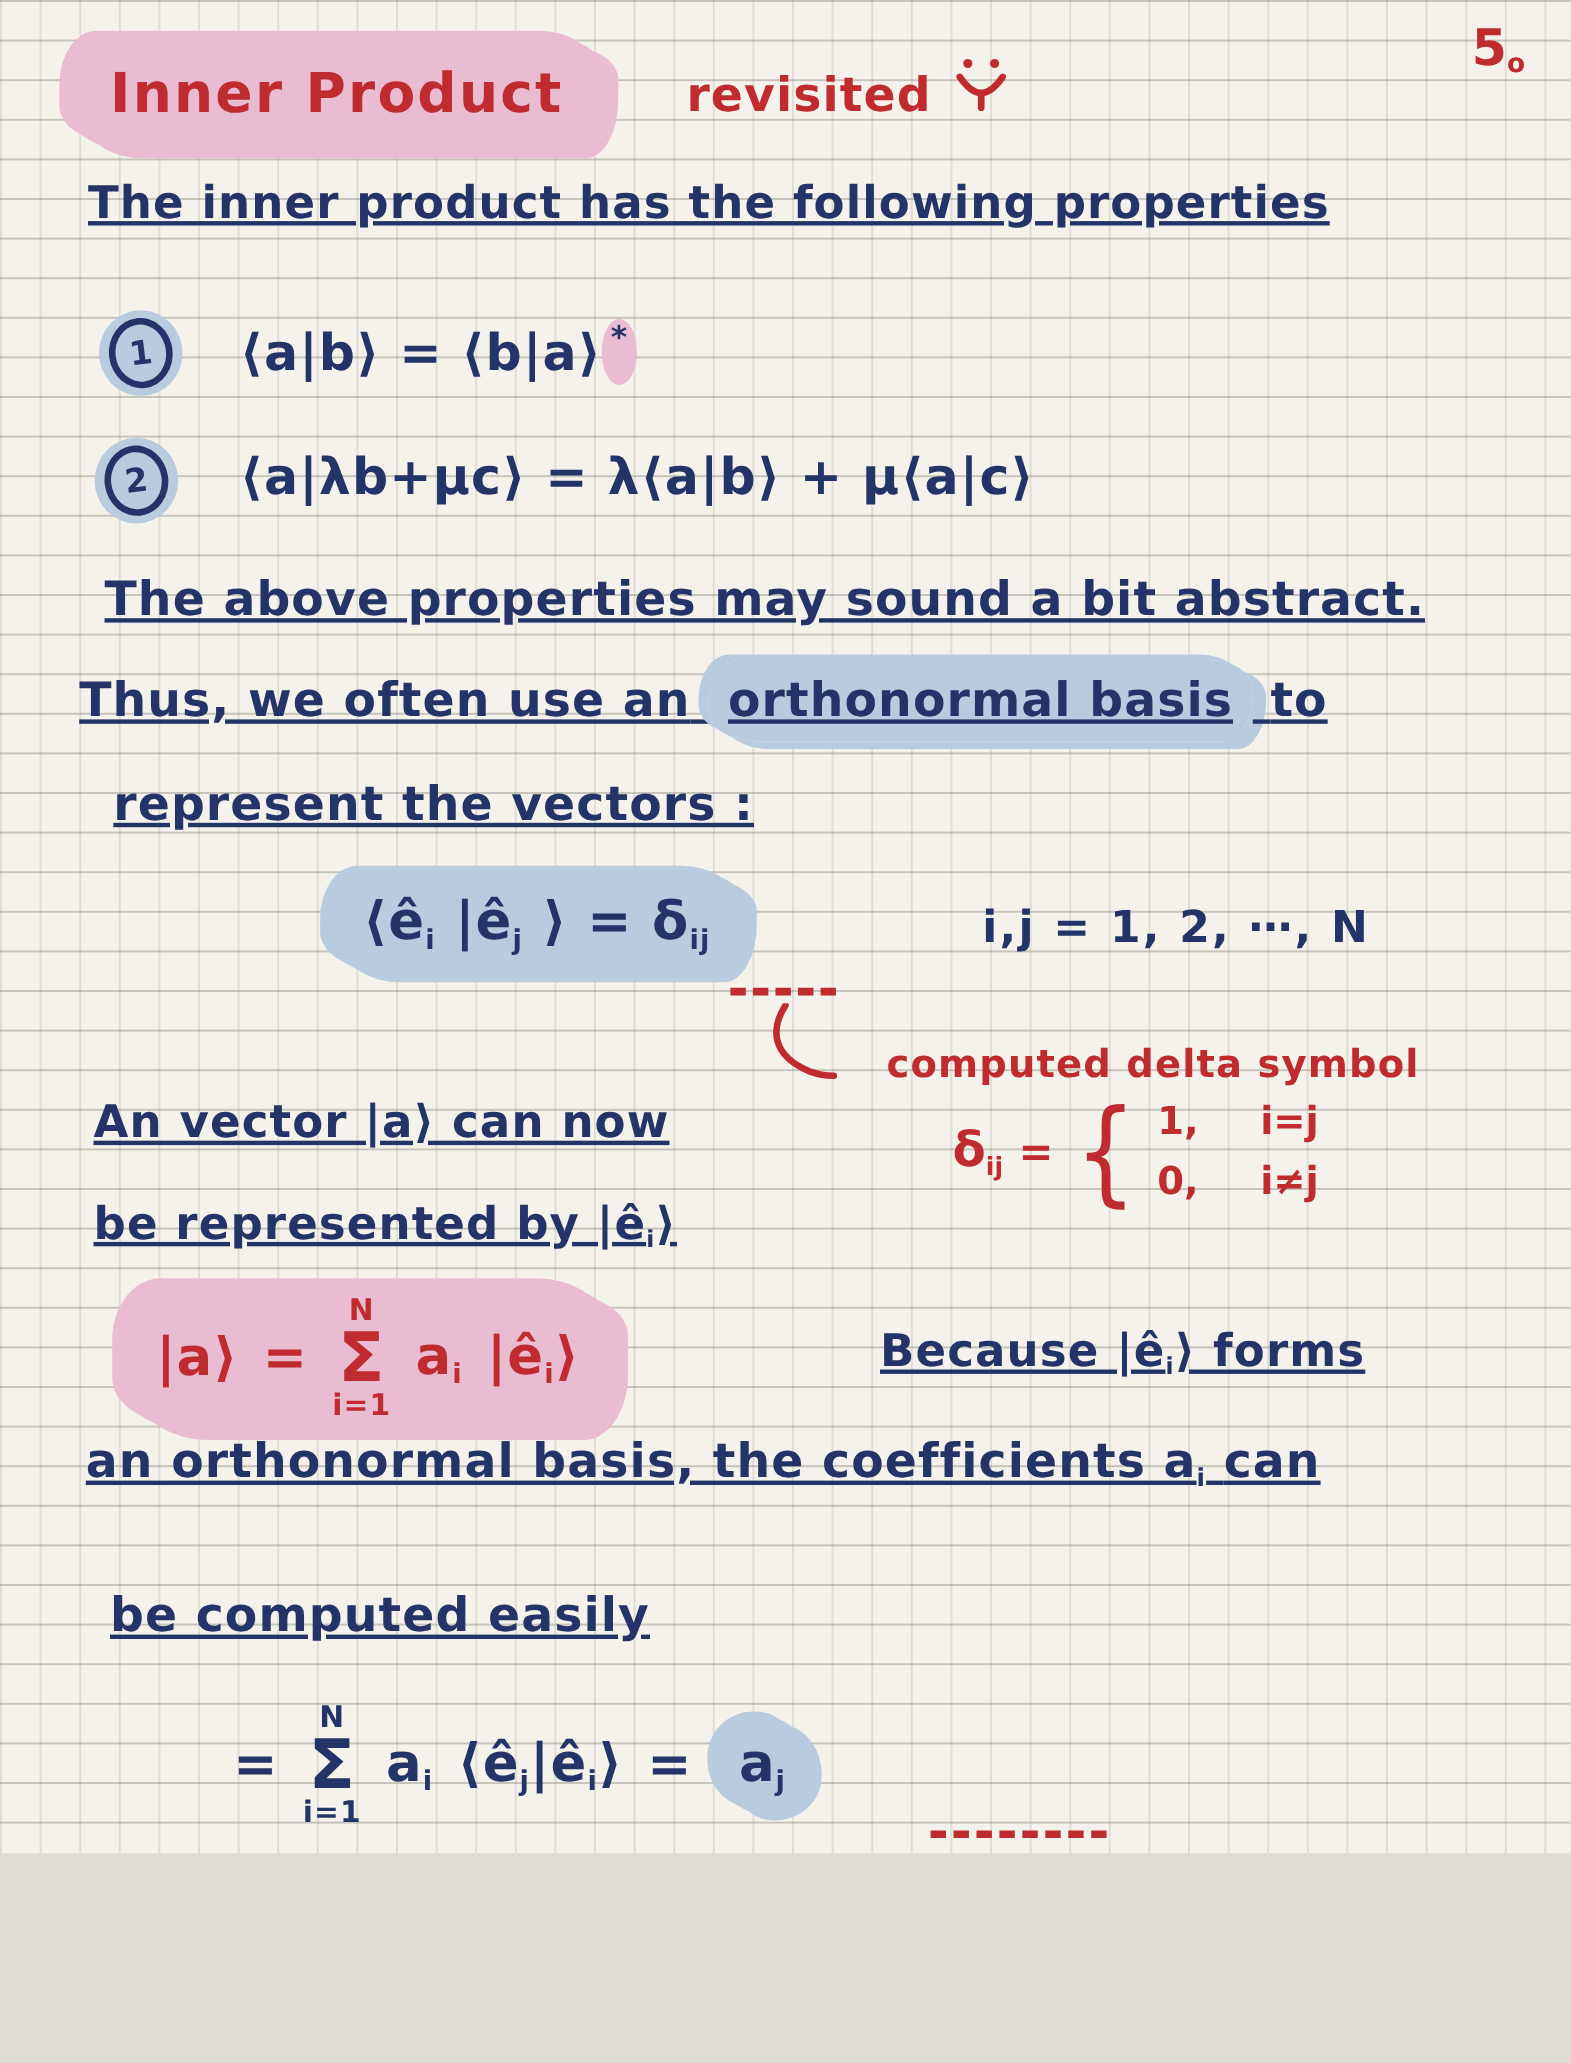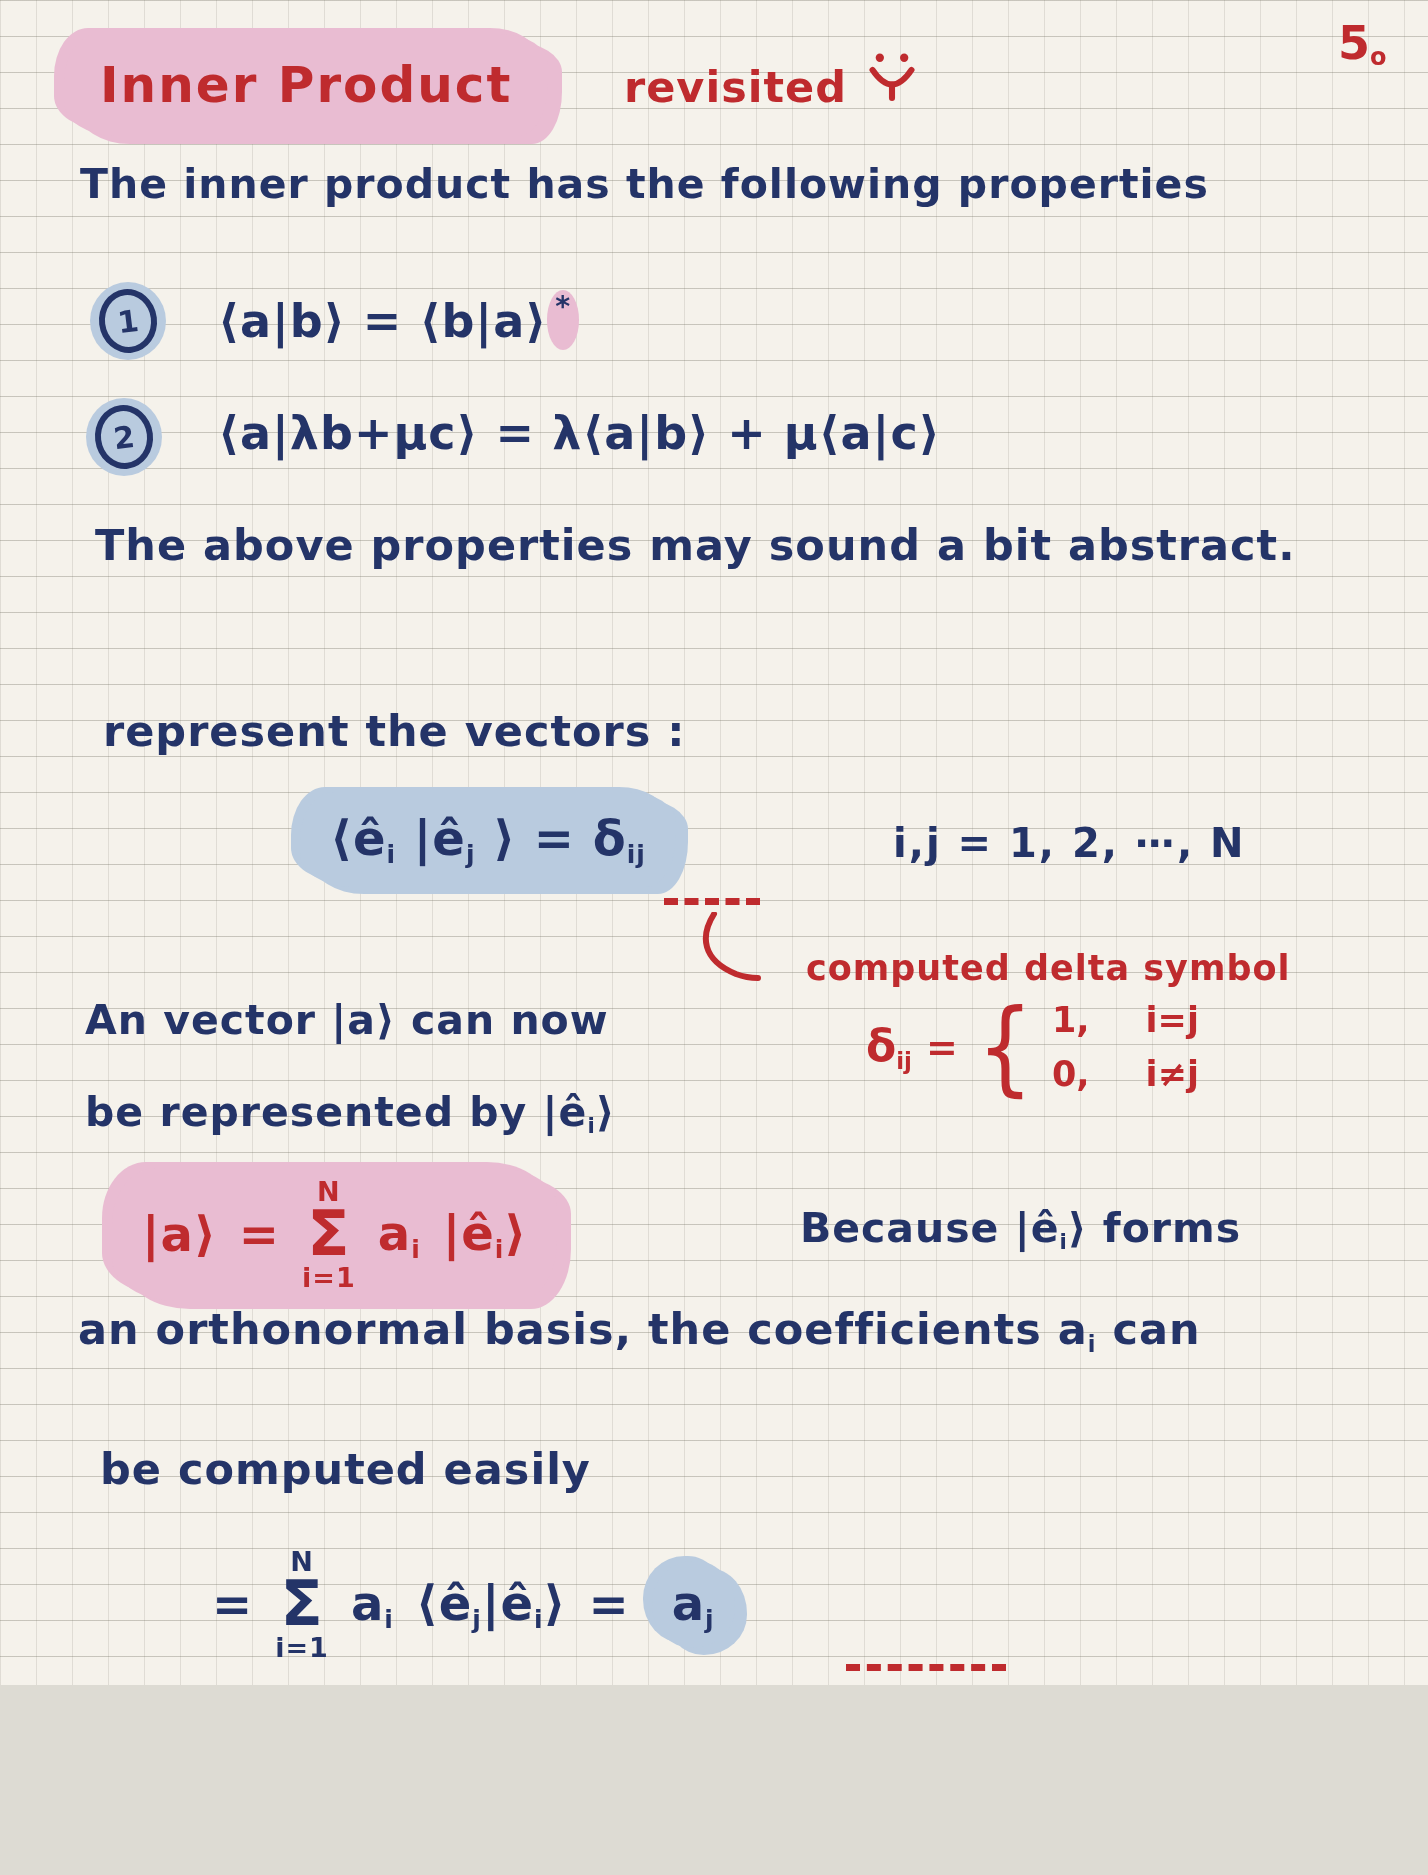--- a/index.html
+++ b/index.html
@@ -9,21 +9,21 @@
     background-image:
       linear-gradient(to right, rgba(125,122,110,0.18) 1.5px, transparent 1.5px),
       linear-gradient(to bottom, rgba(118,115,104,0.36) 1.5px, transparent 1.5px);
     background-size:36px 36px;
     font-family:"DejaVu Sans", sans-serif;
     font-weight:700;
   }
   .abs{position:absolute;}
   .navy{color:#243468;}
   .red{color:#bf2b2e;}
-  .body-line{font-size:41px;letter-spacing:1px;white-space:nowrap;}
+  .body-line{font-size:41px;letter-spacing:1px;white-space:nowrap;text-decoration:underline;}
   .eq{font-size:46px;letter-spacing:1px;white-space:nowrap;}
   .sb{font-size:0.52em;vertical-align:-0.34em;}
   .sp{font-size:0.62em;vertical-align:0.72em;}
   
   .hl-pink{background:#e9bcd2;}
   .hl-blue{background:#b9cbdf;}
   .blob{display:inline-block;border-radius:34px 48px 30px 52px / 48px 30px 52px 34px;}
   .blob-shadow-pink{box-shadow:14px 8px 0 #e9bcd2, -10px -6px 0 #e9bcd2;}
   .blob-shadow-blue{box-shadow:12px 7px 0 #b9cbdf, -9px -5px 0 #b9cbdf;}
   .title-blob{padding:22px 36px;}
@@ -96,20 +96,25 @@
   </div>
   <div class="abs eq navy" style="left:218px;top:406px;">
     <span>⟨a|λb+μc⟩</span>
     <span>=</span>
     <span>λ⟨a|b⟩</span>
     <span>+</span>
     <span>μ⟨a|c⟩</span>
   </div>
 
   <div class="abs body-line navy" style="left:95px;top:520px;font-size:43px;">The above properties may sound a bit abstract.</div>
+  <div class="abs body-line navy" style="left:72px;top:612px;font-size:43px;">
+    <span>Thus, we often use an</span>
+    <span class="hl-blue hl-inline blob-shadow-blue">orthonormal basis</span>
+    <span>to</span>
+  </div>
   <div class="abs body-line navy" style="left:103px;top:706px;font-size:43px;">represent the vectors :</div>
 
   <div class="abs" style="left:300px;top:792px;">
     <span class="blob hl-blue blob-shadow-blue ortho-blob">
       <span class="eq navy" style="font-size:48px;">
         <span>⟨ê</span><span class="sb">i</span>
         <span>|ê</span><span class="sb">j</span>
         <span>⟩</span>
         <span>=</span>
         <span>δ</span><span class="sb">ij</span>

